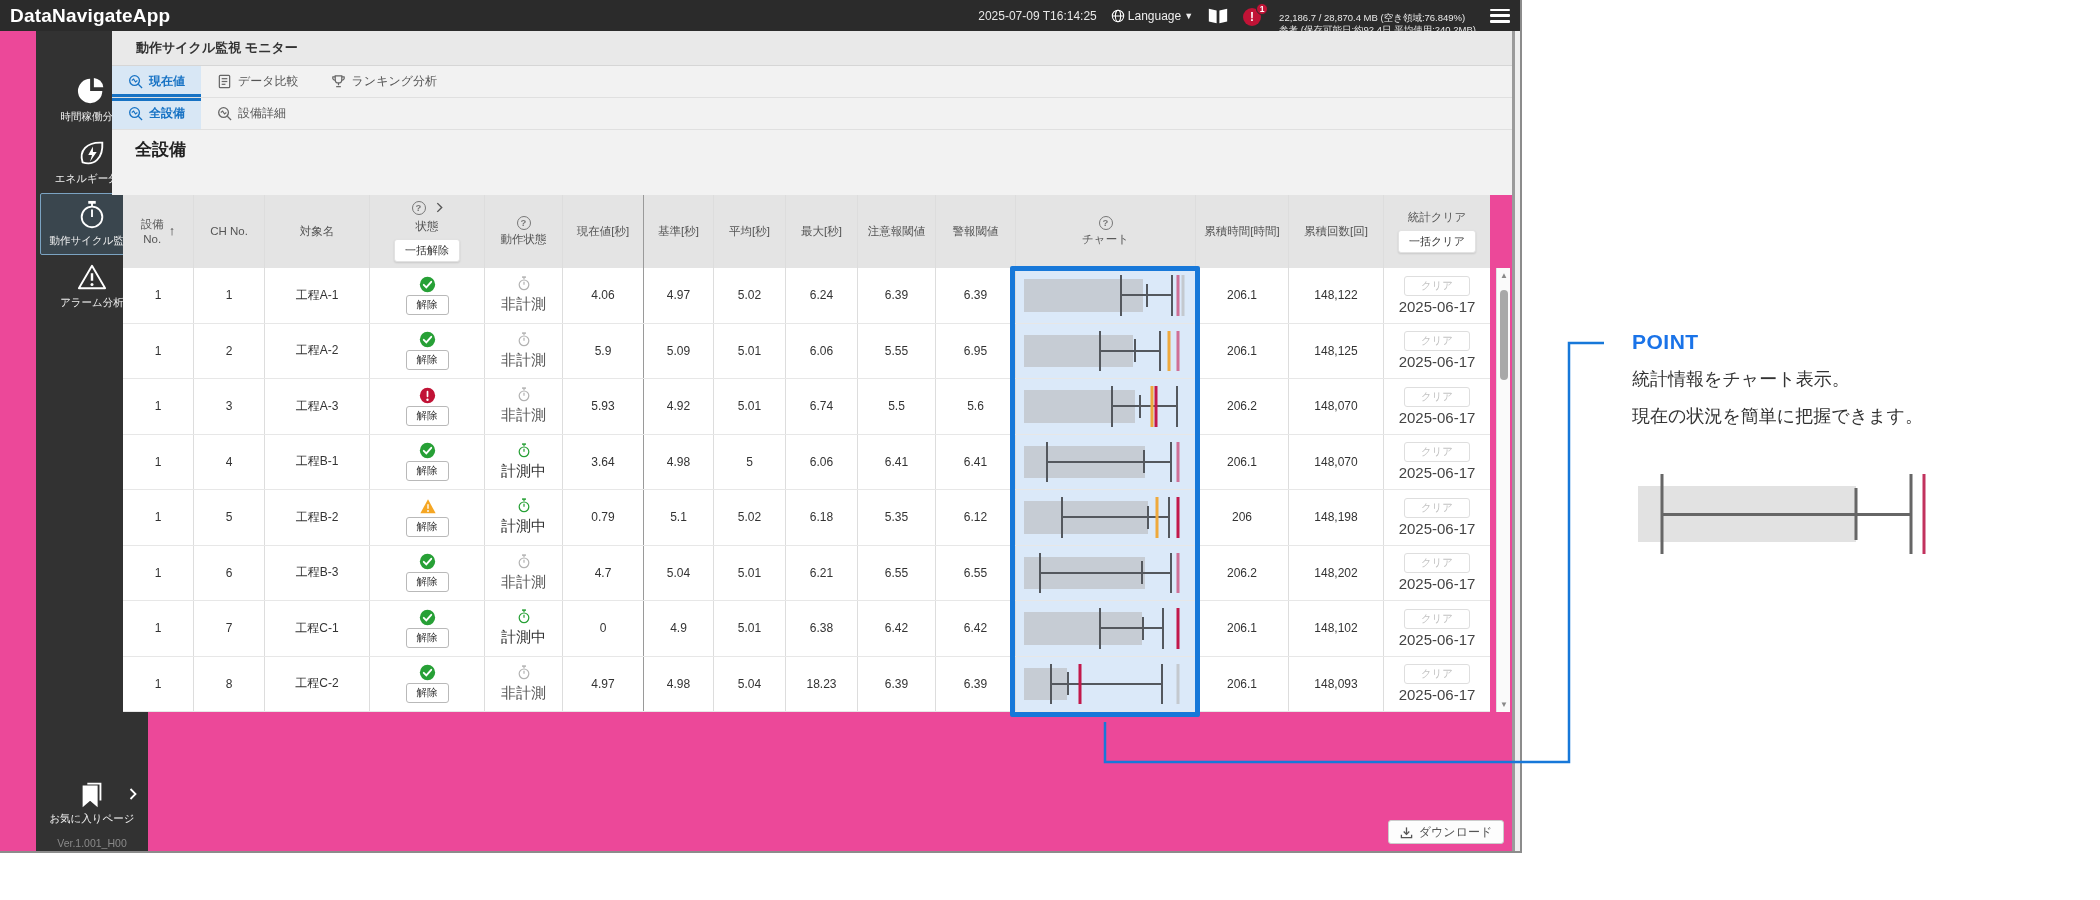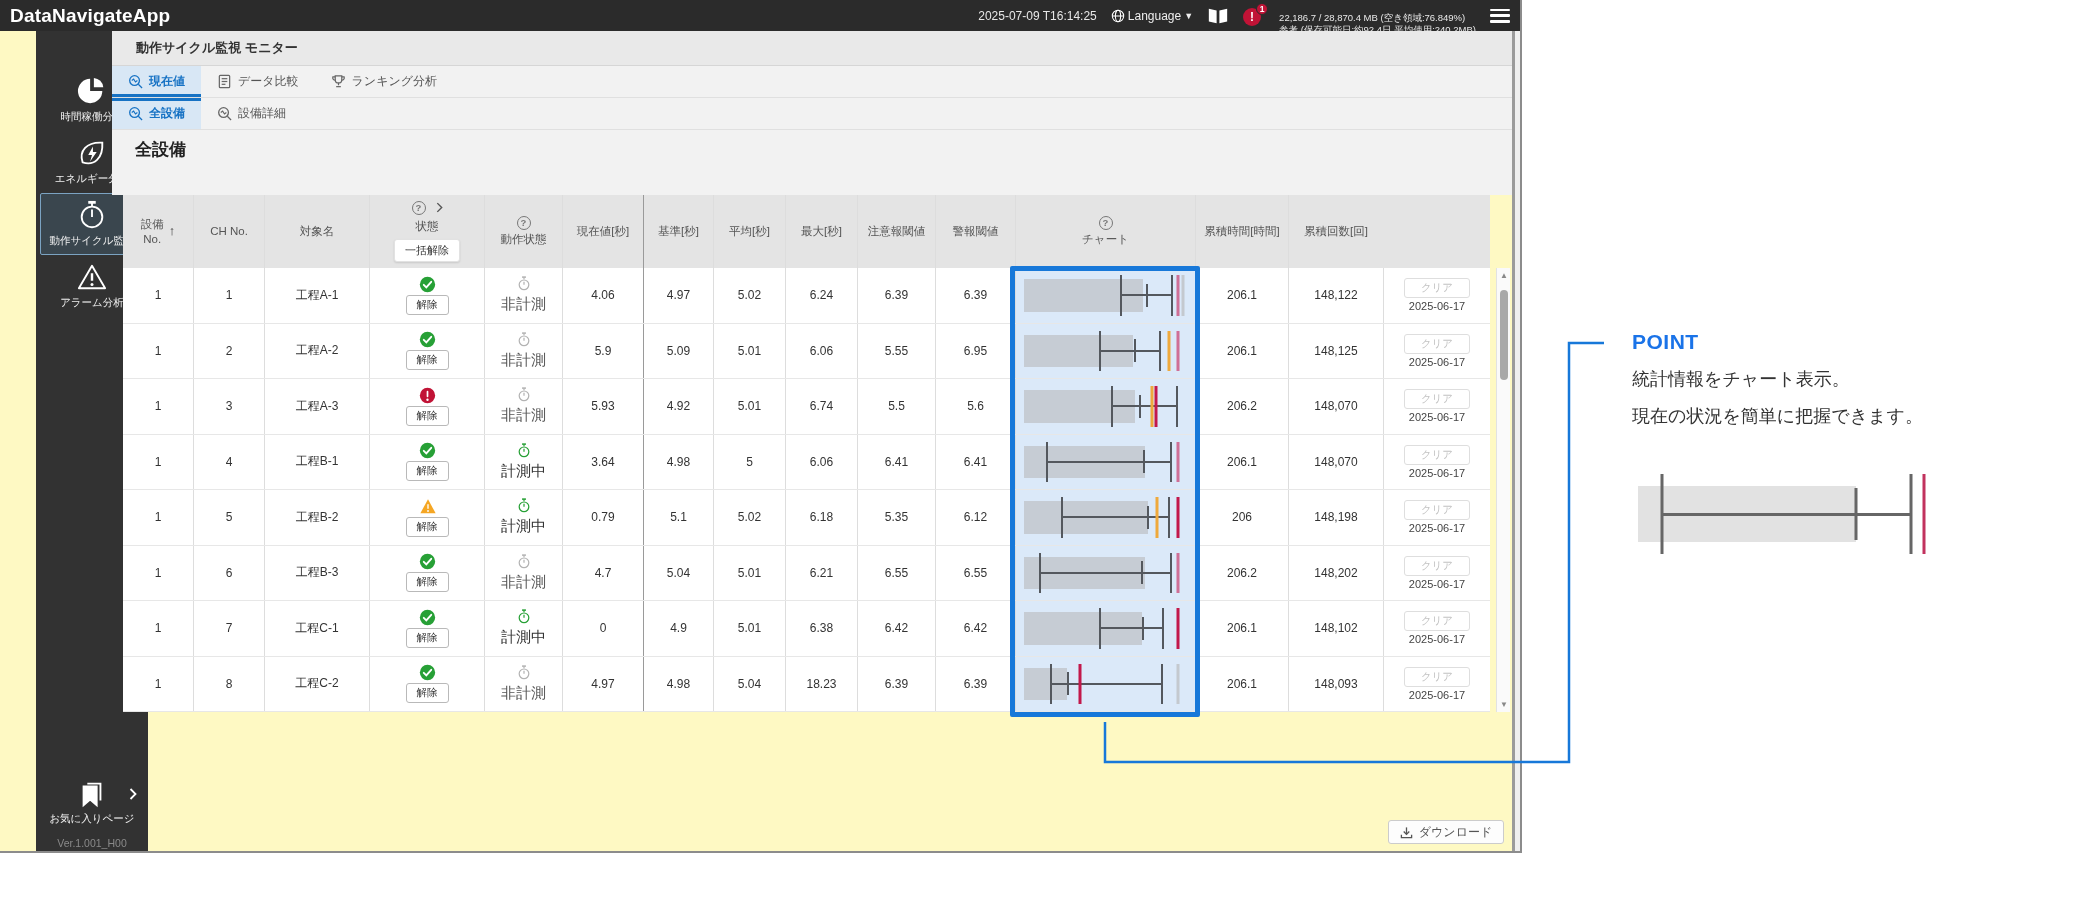--- a/index.html
+++ b/index.html
@@ -1,20 +1,20 @@
 <!DOCTYPE html>
 <html><head>
 <meta charset="utf-8">
 <style>
   * { margin:0; padding:0; box-sizing:border-box; }
   html,body { width:2100px; height:900px; background:#fff; overflow:hidden;
     font-family:"Liberation Sans","DejaVu Sans",sans-serif; }
 
   
-  #app { position:absolute; left:0; top:0; width:1522px; height:853px; background:#fef9c3;
+  #app { position:absolute; left:0; top:0; width:1522px; height:853px; background:#ec4899;
          border-right:2px solid #8c8c8c; border-bottom:2px solid #8c8c8c; }
 
   
   #topbar { position:absolute; left:0; top:0; width:100%; height:31px; background:#2b2b2b;
             display:flex; align-items:center; color:#eee; }
   #brand { font-size:19px; font-weight:bold; color:#fff; margin-left:10px; letter-spacing:.2px; }
   #topbar-right { margin-left:auto; display:flex; align-items:center; gap:14px; padding-right:10px; }
   .tb-text { font-size:12px; color:#e8e8e8; }
   .lang { display:flex; align-items:center; gap:3px; font-size:12px; cursor:pointer; }
   .storage { font-size:9.5px; line-height:1.25; color:#e8e8e8; white-space:nowrap;margin-top:16px; }
@@ -84,21 +84,21 @@
   .release-btn { margin-top:2px; background:#fff; border:1px solid #b9b9b9; border-radius:3px;
                  font-size:10.5px; color:#333; padding:2px 10px; cursor:pointer; font-family:inherit; }
   .status-icon { width:17px; height:17px; display:block; }
   .motion { display:flex; flex-direction:column; align-items:center; gap:1px; color:#b3b3b3; }
   .motion.on { color:#27a036; }
   .motion .mo-label { font-size:15px; color:#555; }
   .motion.on .mo-label { color:#333; }
   .motion svg { width:14px; height:15px; }
   .clear-btn { background:#fff; border:1px solid #dedede; border-radius:3px; font-size:10.5px;
                color:#c2c2c2; padding:2px 16px; cursor:pointer; font-family:inherit; }
-  .clear-date { font-size:11px; color:#444; margin-top:2px; }
+  .clear-date { font-size:15px; color:#444; margin-top:2px; }
 
   
   .td.c12 { background:#dbe9f9; position:relative; }
   .chart-area { position:absolute; left:8px; right:10px; top:4px; bottom:4px; }
   .cbar  { position:absolute; left:0; top:7px; bottom:7px; background:#c6ccd4; }
   .hline { position:absolute; top:50%; height:2px; margin-top:-1px; background:#54585e; }
   .ctick { position:absolute; top:3px; bottom:3px; width:2px; background:#54585e; transform:translateX(-50%); }
   .ctick.mid { top:25%; bottom:25%; }
   .cline { position:absolute; top:3px; bottom:3px; width:3px; transform:translateX(-50%); }
 
@@ -313,20 +313,24 @@
       <div class="th c8">平均[秒]</div>
       <div class="th c9">最大[秒]</div>
       <div class="th c10">注意報閾値</div>
       <div class="th c11">警報閾値</div>
       <div class="th c12" style="background:#e4e4e4;">
         <span class="qmark">?</span>
         <span>チャート</span>
       </div>
       <div class="th c13">累積時間[時間]</div>
       <div class="th c14">累積回数[回]</div>
+      <div class="th c15">
+        <span>統計クリア</span>
+        <button class="hbtn">一括クリア</button>
+      </div>
     </div>
     <div id="tbody">
         <div class="tr">
     <div class="td c1">1</div>
     <div class="td c2">1</div>
     <div class="td c3">工程A-1</div>
     <div class="td c4">
       <span class="status-icon"><svg viewBox="0 0 20 20" width="17" height="17">
                 <circle cx="10" cy="10" r="9" fill="#27a036"></circle>
                 <path d="M5.6 10.4 L8.6 13.4 L14.4 6.8" fill="none" stroke="#fff" stroke-width="2.2" stroke-linecap="round"></path>

